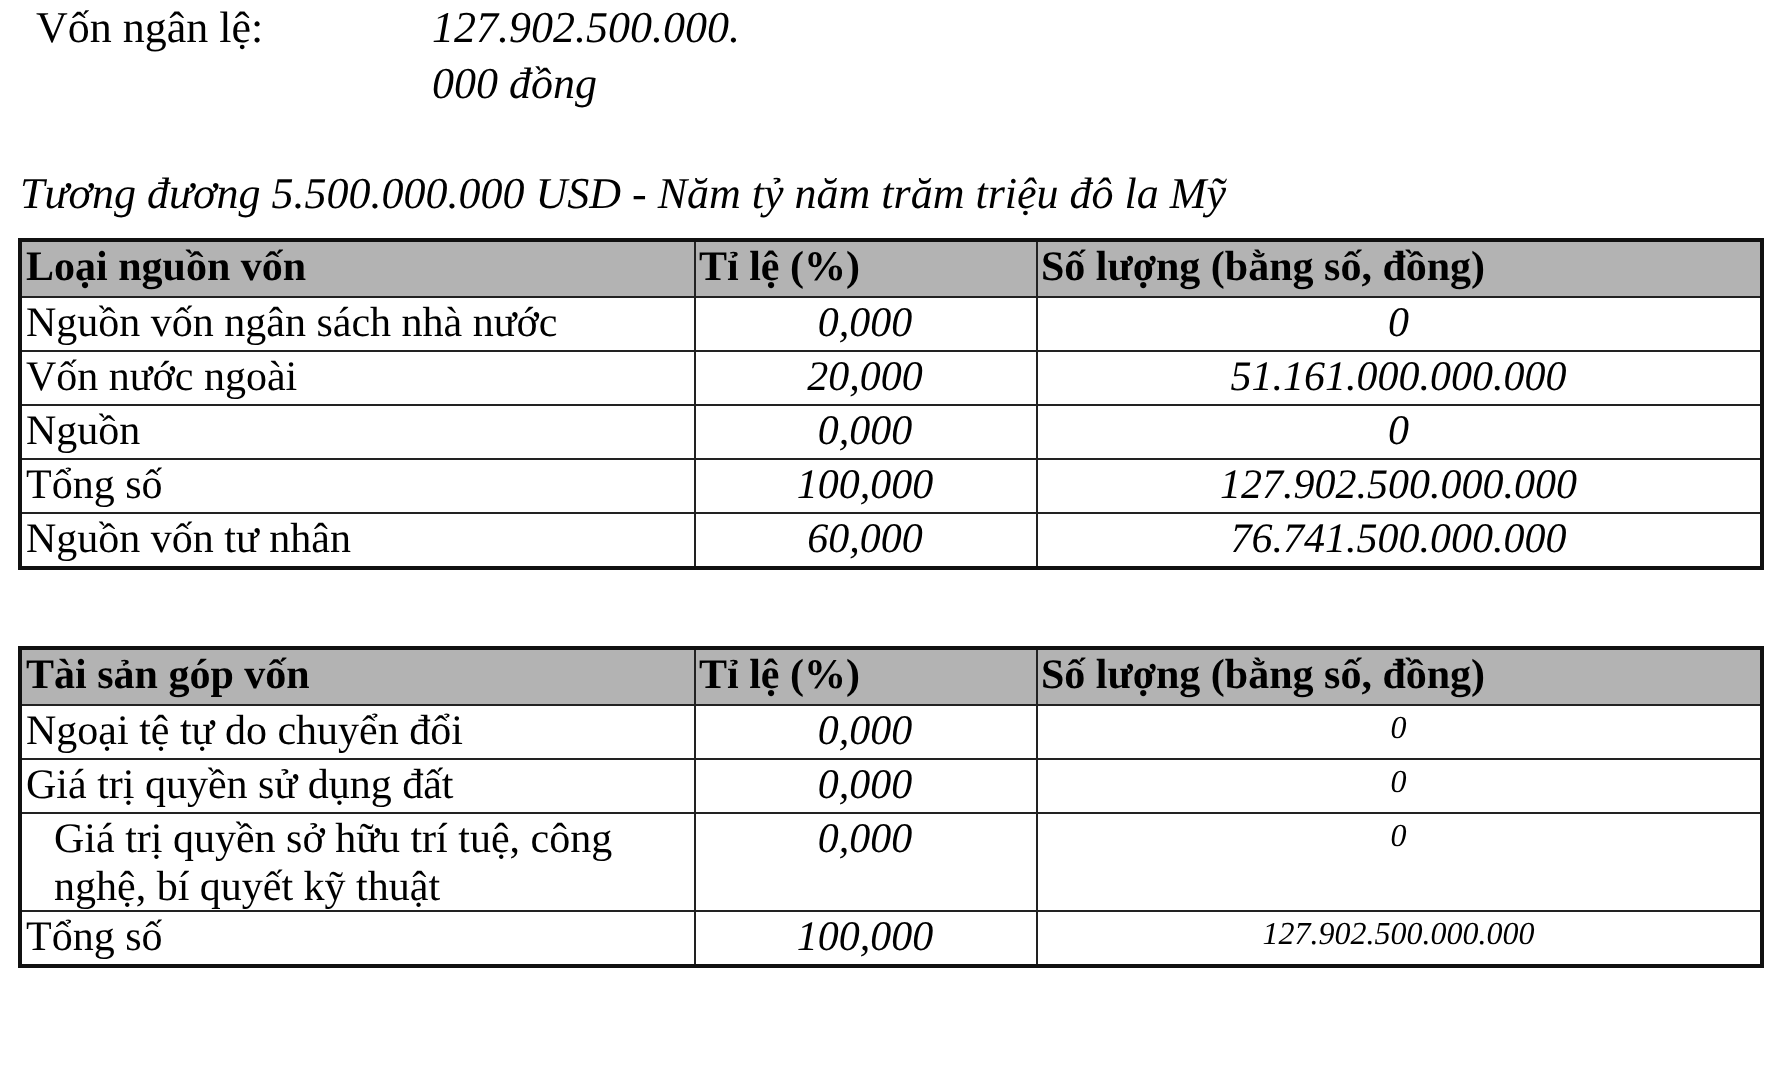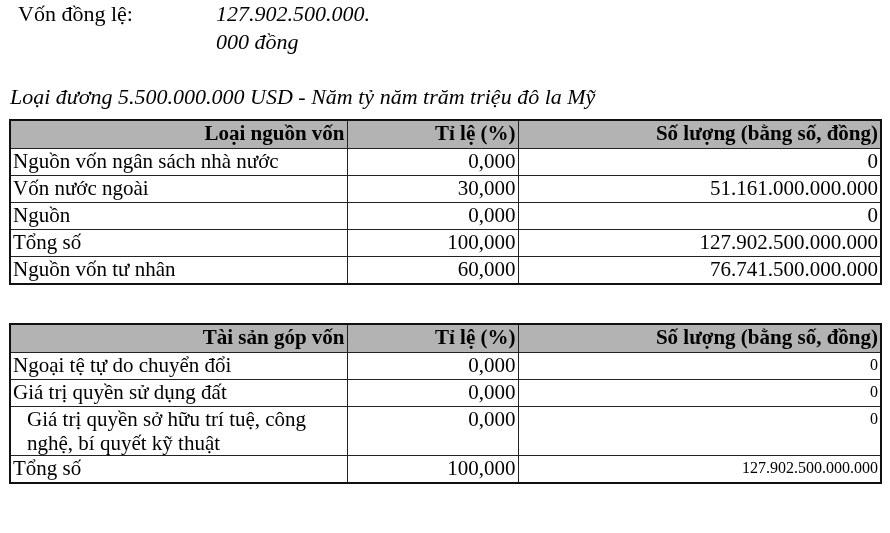--- a/index.html
+++ b/index.html
@@ -57,65 +57,65 @@
       padding: 0 2px;
       height: 26px;
       line-height: 24px;
       vertical-align: top;
       white-space: nowrap;
       overflow: hidden;
     }
     table.t th {
       background: #b3b3b3;
       font-weight: bold;
-      text-align: right;
+      text-align: left;
       height: 27px;
     }
-    table.t td.num { text-align: right; }
+    table.t td.num { text-align: center; font-style: italic; }
     table.t td.small { font-size: 16px; }
     table.t td.wrap { white-space: normal; padding-left: 16px; }
     #t1 { top: 119px; }
     #t2 { top: 287px; margin-top: 36px; }
     col.c1 { width: 337px; }
     col.c2 { width: 171px; }
     col.c3 { width: 363px; }
   </style>
 </head>
 <body>
 
 <div class="capital">
-  <span class="capital-label">Vốn đồng lệ:</span>
+  <span class="capital-label">Vốn ngân lệ:</span>
   <div class="capital-value">
     <div>127.902.500.000.</div>
     <div>000 đồng</div>
   </div>
 </div>
 
-<div class="equivalent">Loại đương 5.500.000.000 USD - Năm tỷ năm trăm triệu đô la Mỹ</div>
+<div class="equivalent">Tương đương 5.500.000.000 USD - Năm tỷ năm trăm triệu đô la Mỹ</div>
 
 <table class="t" id="t1">
   <colgroup>
       <col class="c1">
       <col class="c2">
       <col class="c3">
     </colgroup>
   <tbody>
       <tr>
     <th>Loại nguồn vốn</th>
     <th>Tỉ lệ (%)</th>
     <th>Số lượng (bằng số, đồng)</th>
   </tr>
   <tr>
     <td>Nguồn vốn ngân sách nhà nước</td>
     <td class="num">0,000</td>
     <td class="num">0</td>
   </tr>
   <tr>
     <td>Vốn nước ngoài</td>
-    <td class="num">30,000</td>
+    <td class="num">20,000</td>
     <td class="num">51.161.000.000.000</td>
   </tr>
   <tr>
     <td>Nguồn</td>
     <td class="num">0,000</td>
     <td class="num">0</td>
   </tr>
   <tr>
     <td>Tổng số</td>
     <td class="num">100,000</td>

